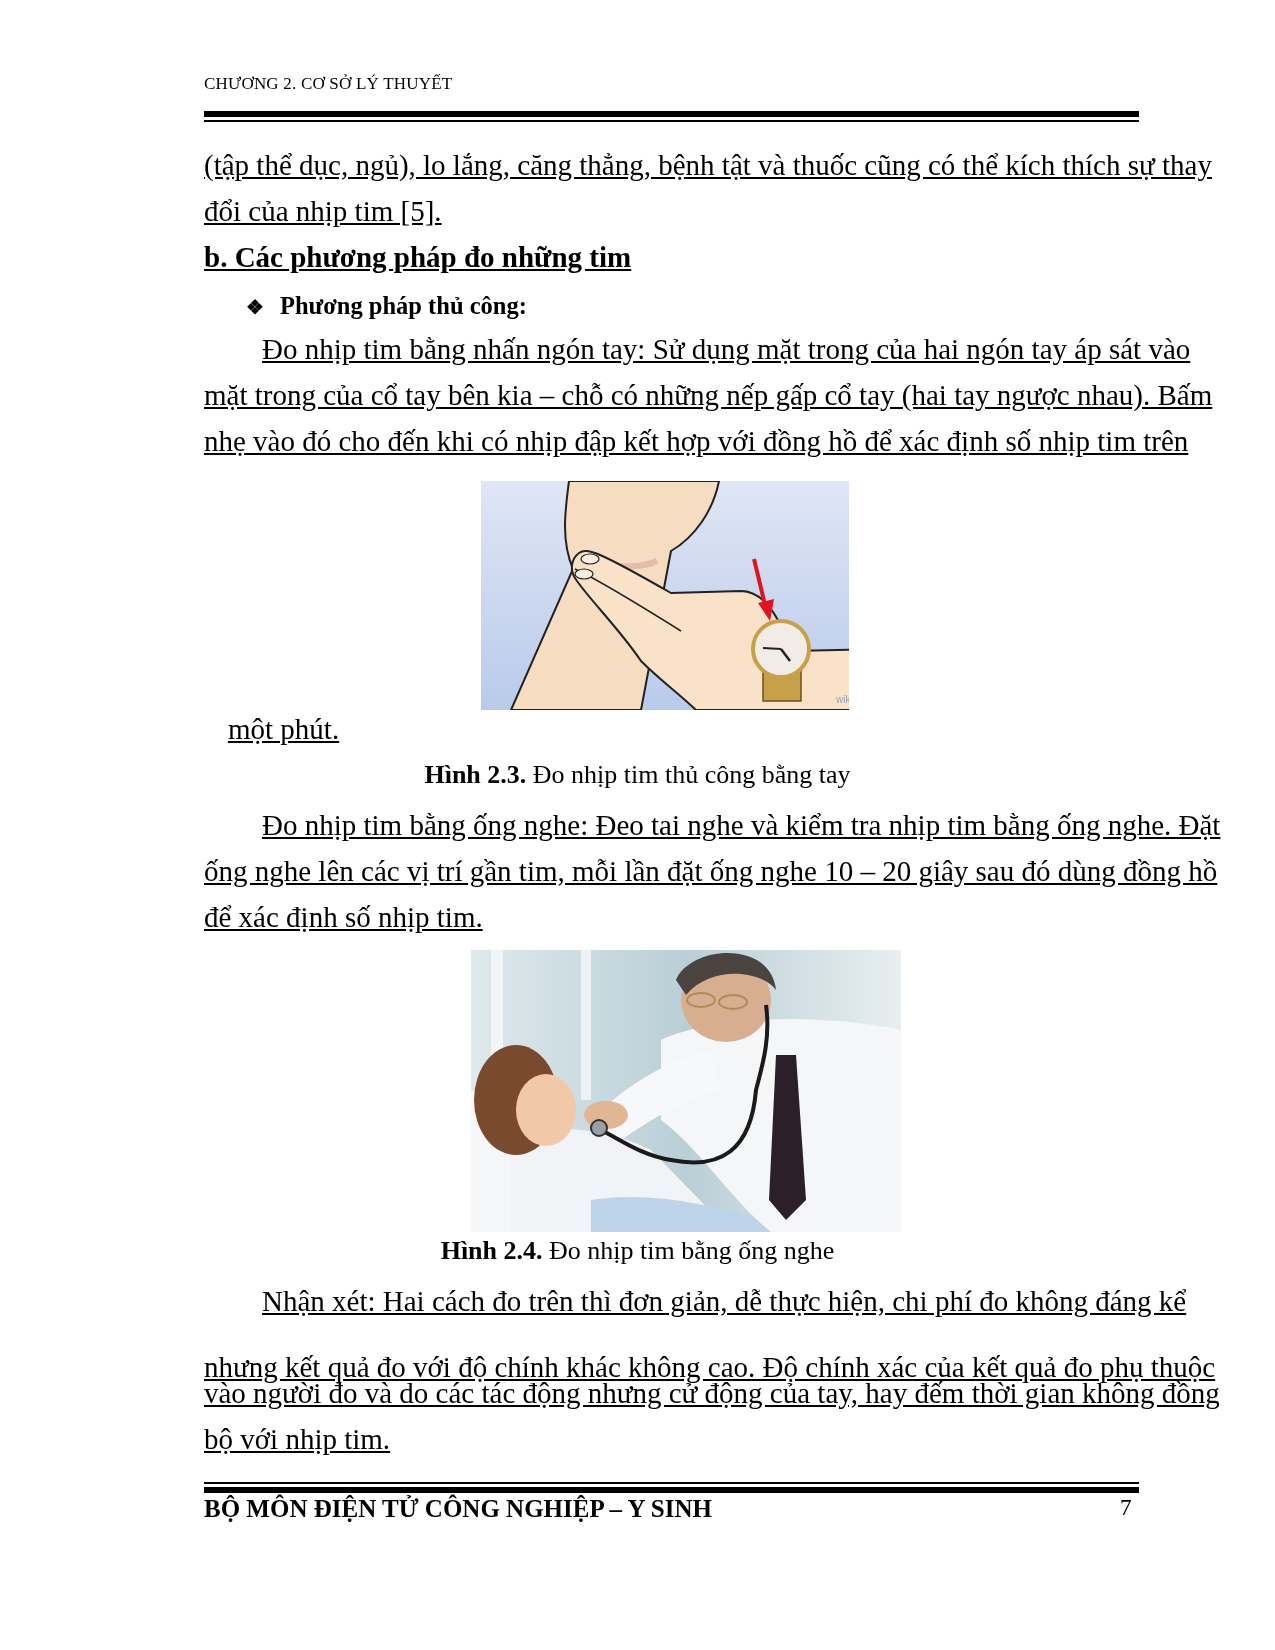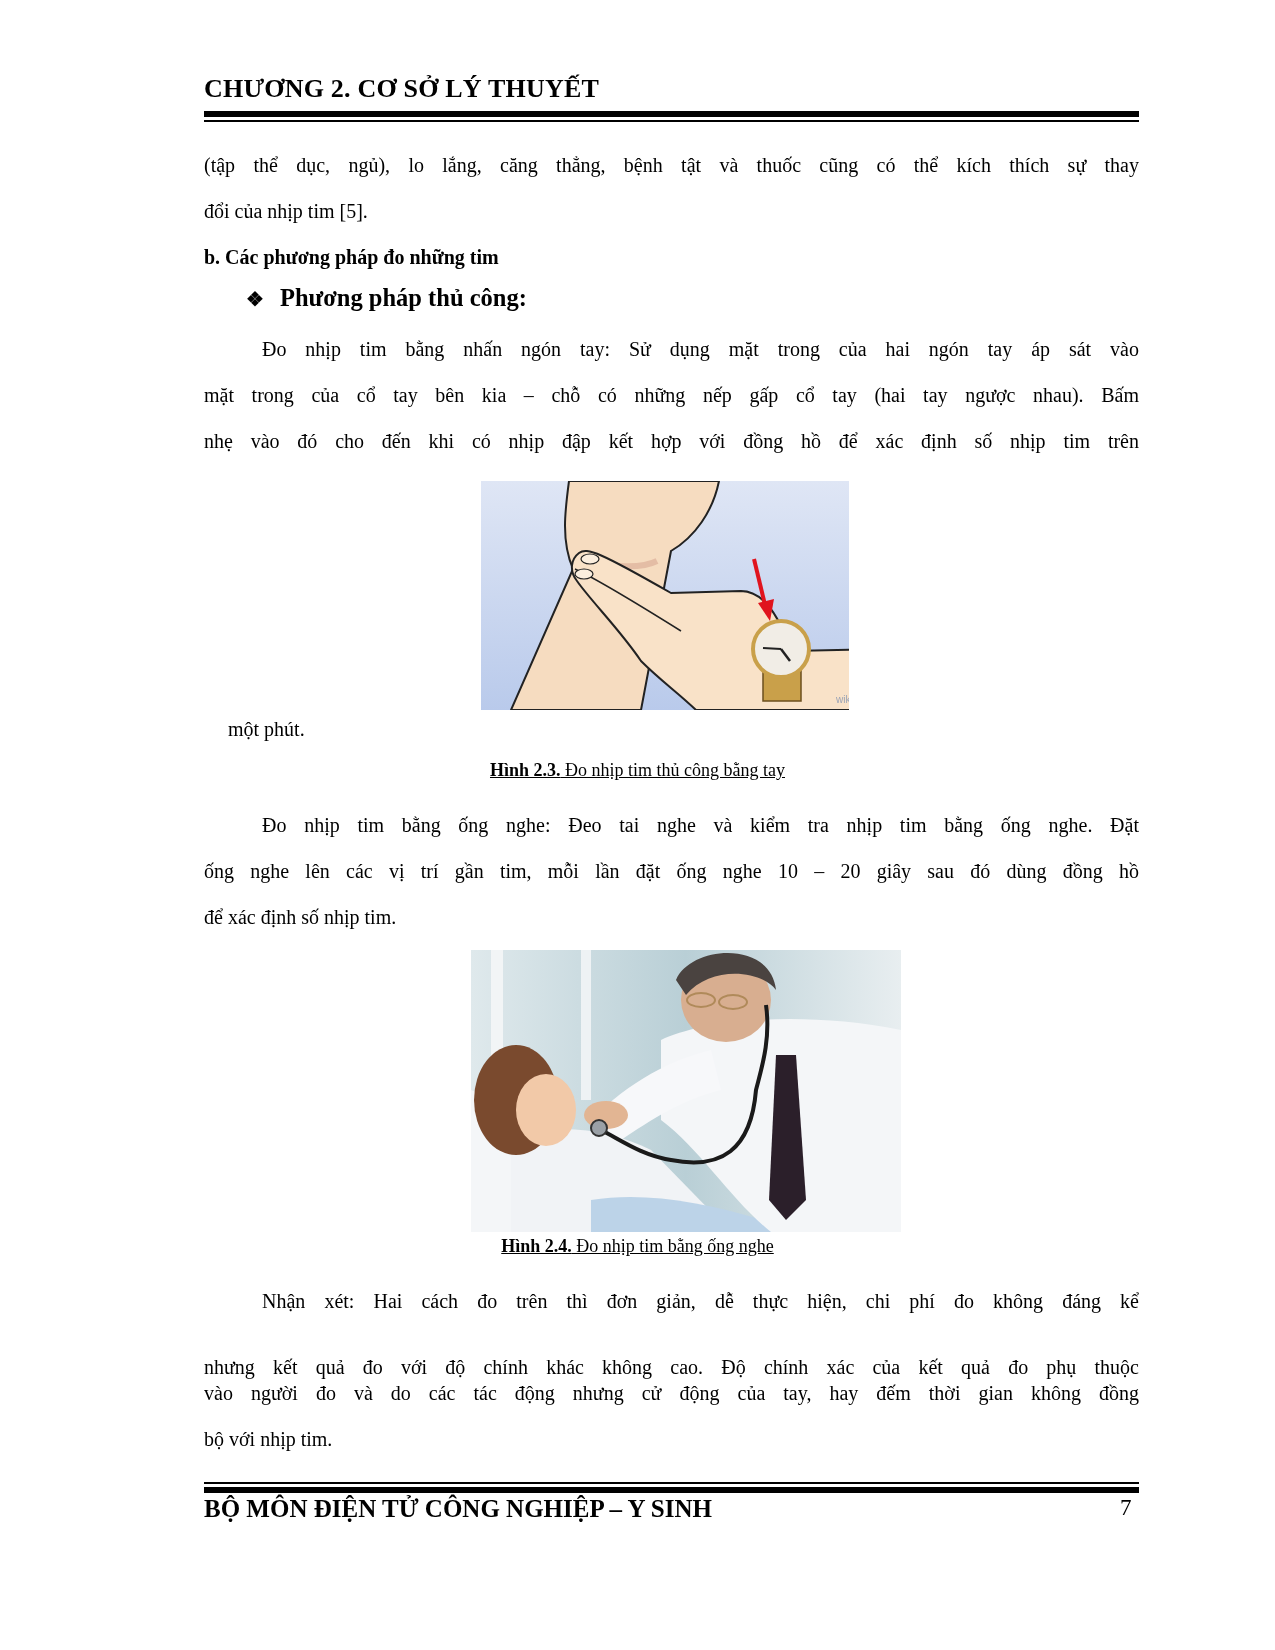--- a/index.html
+++ b/index.html
@@ -1,45 +1,45 @@
 <!DOCTYPE html>
 <html><head>
 <meta charset="utf-8">
 <style>
   html, body { margin: 0; padding: 0; background: #ffffff; }
   body { width: 1275px; height: 1650px; position: relative; overflow: hidden;
          font-family: "Liberation Serif", "DejaVu Serif", serif; color: #000; }
   .abs { position: absolute; }
-  .header-title { left: 204px; top: 74px; font-size: 26px; font-weight: bold; letter-spacing: 0.2px; white-space: nowrap; }
+  .header-title { left: 204px; top: 74px; font-size: 17px; font-weight: normal; letter-spacing: 0.2px; white-space: nowrap; }
   .rule-thick { background: #000; height: 6px; }
   .rule-thin { background: #000; height: 2px; }
-  .line { left: 204px; width: 935px; font-size: 20px; line-height: 30px; white-space: nowrap; }
+  .line { left: 204px; width: 935px; font-size: 29px; line-height: 30px; white-space: nowrap; text-decoration: underline; }
   .justify { text-align: justify; text-align-last: justify; }
   .bold { font-weight: bold; }
   .bullet-row { left: 246px; font-size: 24.5px; font-weight: bold; white-space: nowrap; }
   .bullet-glyph { display: inline-block; width: 34px; font-size: 20px; }
-  .caption { left: 0; width: 1275px; text-align: center; font-size: 18px; white-space: nowrap; text-decoration: underline; }
+  .caption { left: 0; width: 1275px; text-align: center; font-size: 26px; white-space: nowrap; }
   .caption b { font-weight: bold; }
   .figure { overflow: hidden; }
   .footer-text { left: 204px; top: 1495px; font-size: 25px; font-weight: bold; white-space: nowrap; }
   .page-num { left: 1120px; top: 1495px; font-size: 23px; white-space: nowrap; }
 </style>
 </head>
 <body>
 
 <div class="abs header-title">CHƯƠNG 2. CƠ SỞ LÝ THUYẾT</div>
 <div class="abs rule-thick" style="left:204px; top:111px; width:935px;"></div>
 <div class="abs rule-thin" style="left:204px; top:120px; width:935px;"></div>
 
 <div class="abs line justify" style="top:150px;">(tập thể dục, ngủ), lo lắng, căng thẳng, bệnh tật và thuốc cũng có thể kích thích sự thay</div>
 <div class="abs line" style="top:196px;">đổi của nhịp tim [5].</div>
 
 <div class="abs line bold" style="top:242px;">b. Các phương pháp đo những tim</div>
 
-<div class="abs bullet-row" style="top:284px;">
+<div class="abs bullet-row" style="top:292px;">
   <span class="bullet-glyph">❖</span><span>Phương pháp thủ công:</span>
 </div>
 
 <div class="abs line justify" style="top:334px; left:262px; width:877px;">Đo nhịp tim bằng nhấn ngón tay: Sử dụng mặt trong của hai ngón tay áp sát vào</div>
 <div class="abs line justify" style="top:380px;">mặt trong của cổ tay bên kia – chỗ có những nếp gấp cổ tay (hai tay ngược nhau). Bấm</div>
 <div class="abs line justify" style="top:426px;">nhẹ vào đó cho đến khi có nhịp đập kết hợp với đồng hồ để xác định số nhịp tim trên</div>
 
 <div class="abs figure" style="left:481px; top:481px; width:368px; height:229px;">
   <svg width="399" height="229" viewBox="0 0 399 229">
     <defs>

